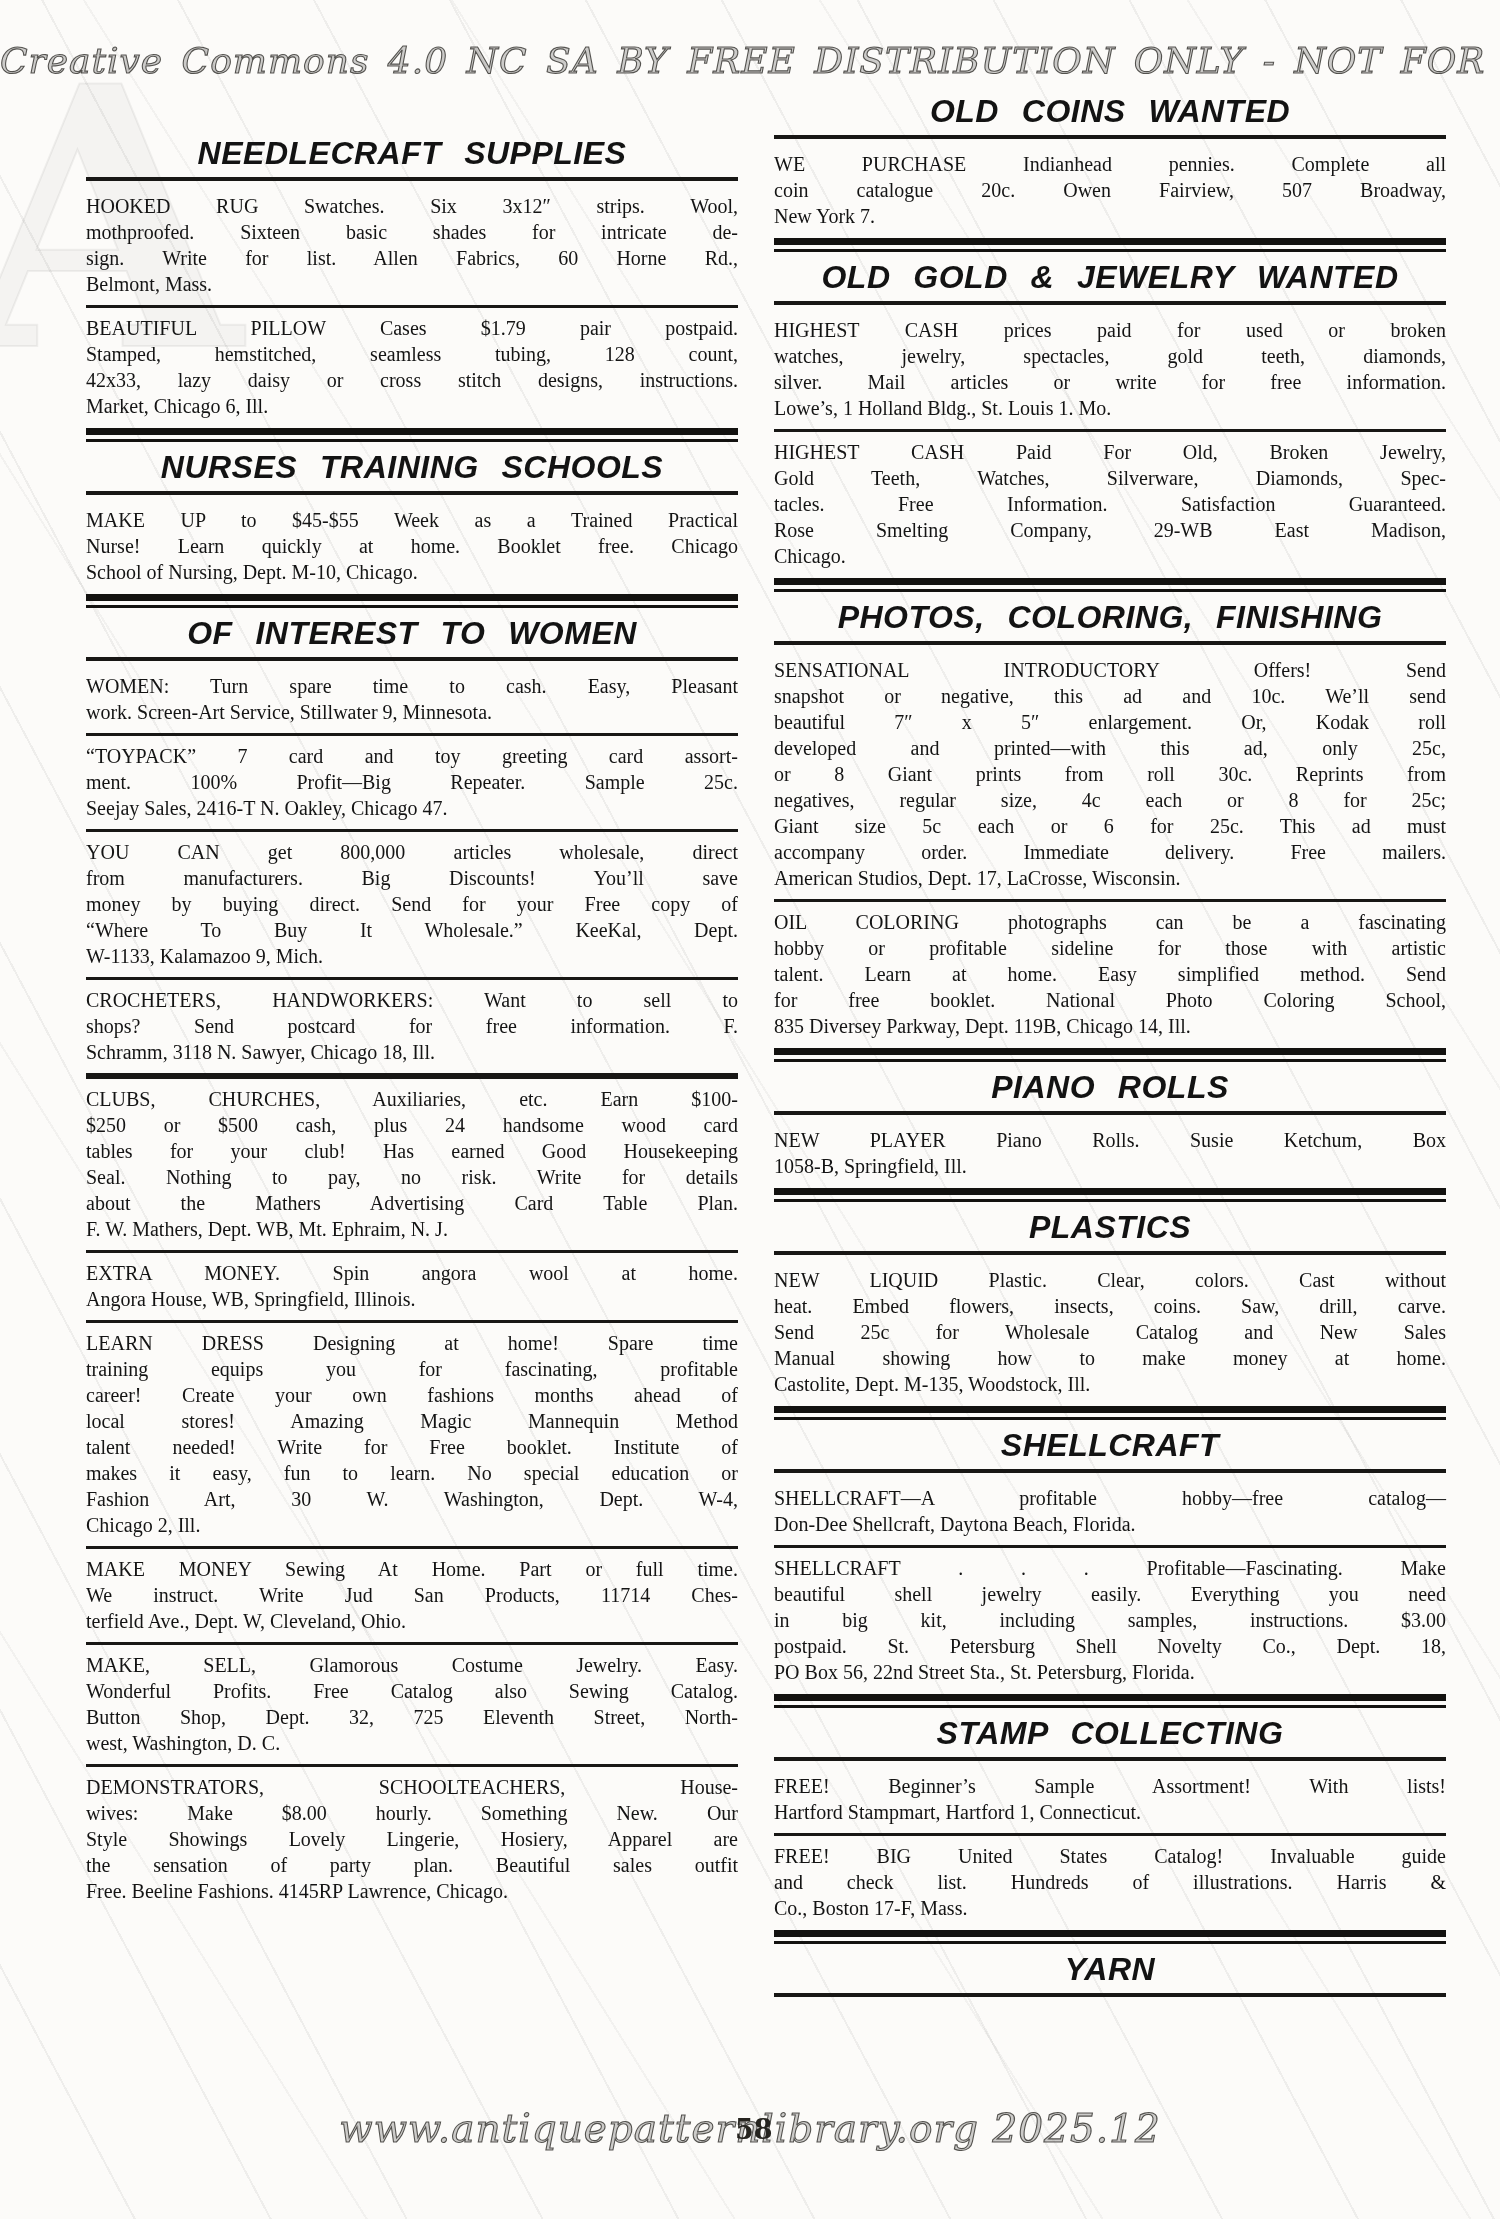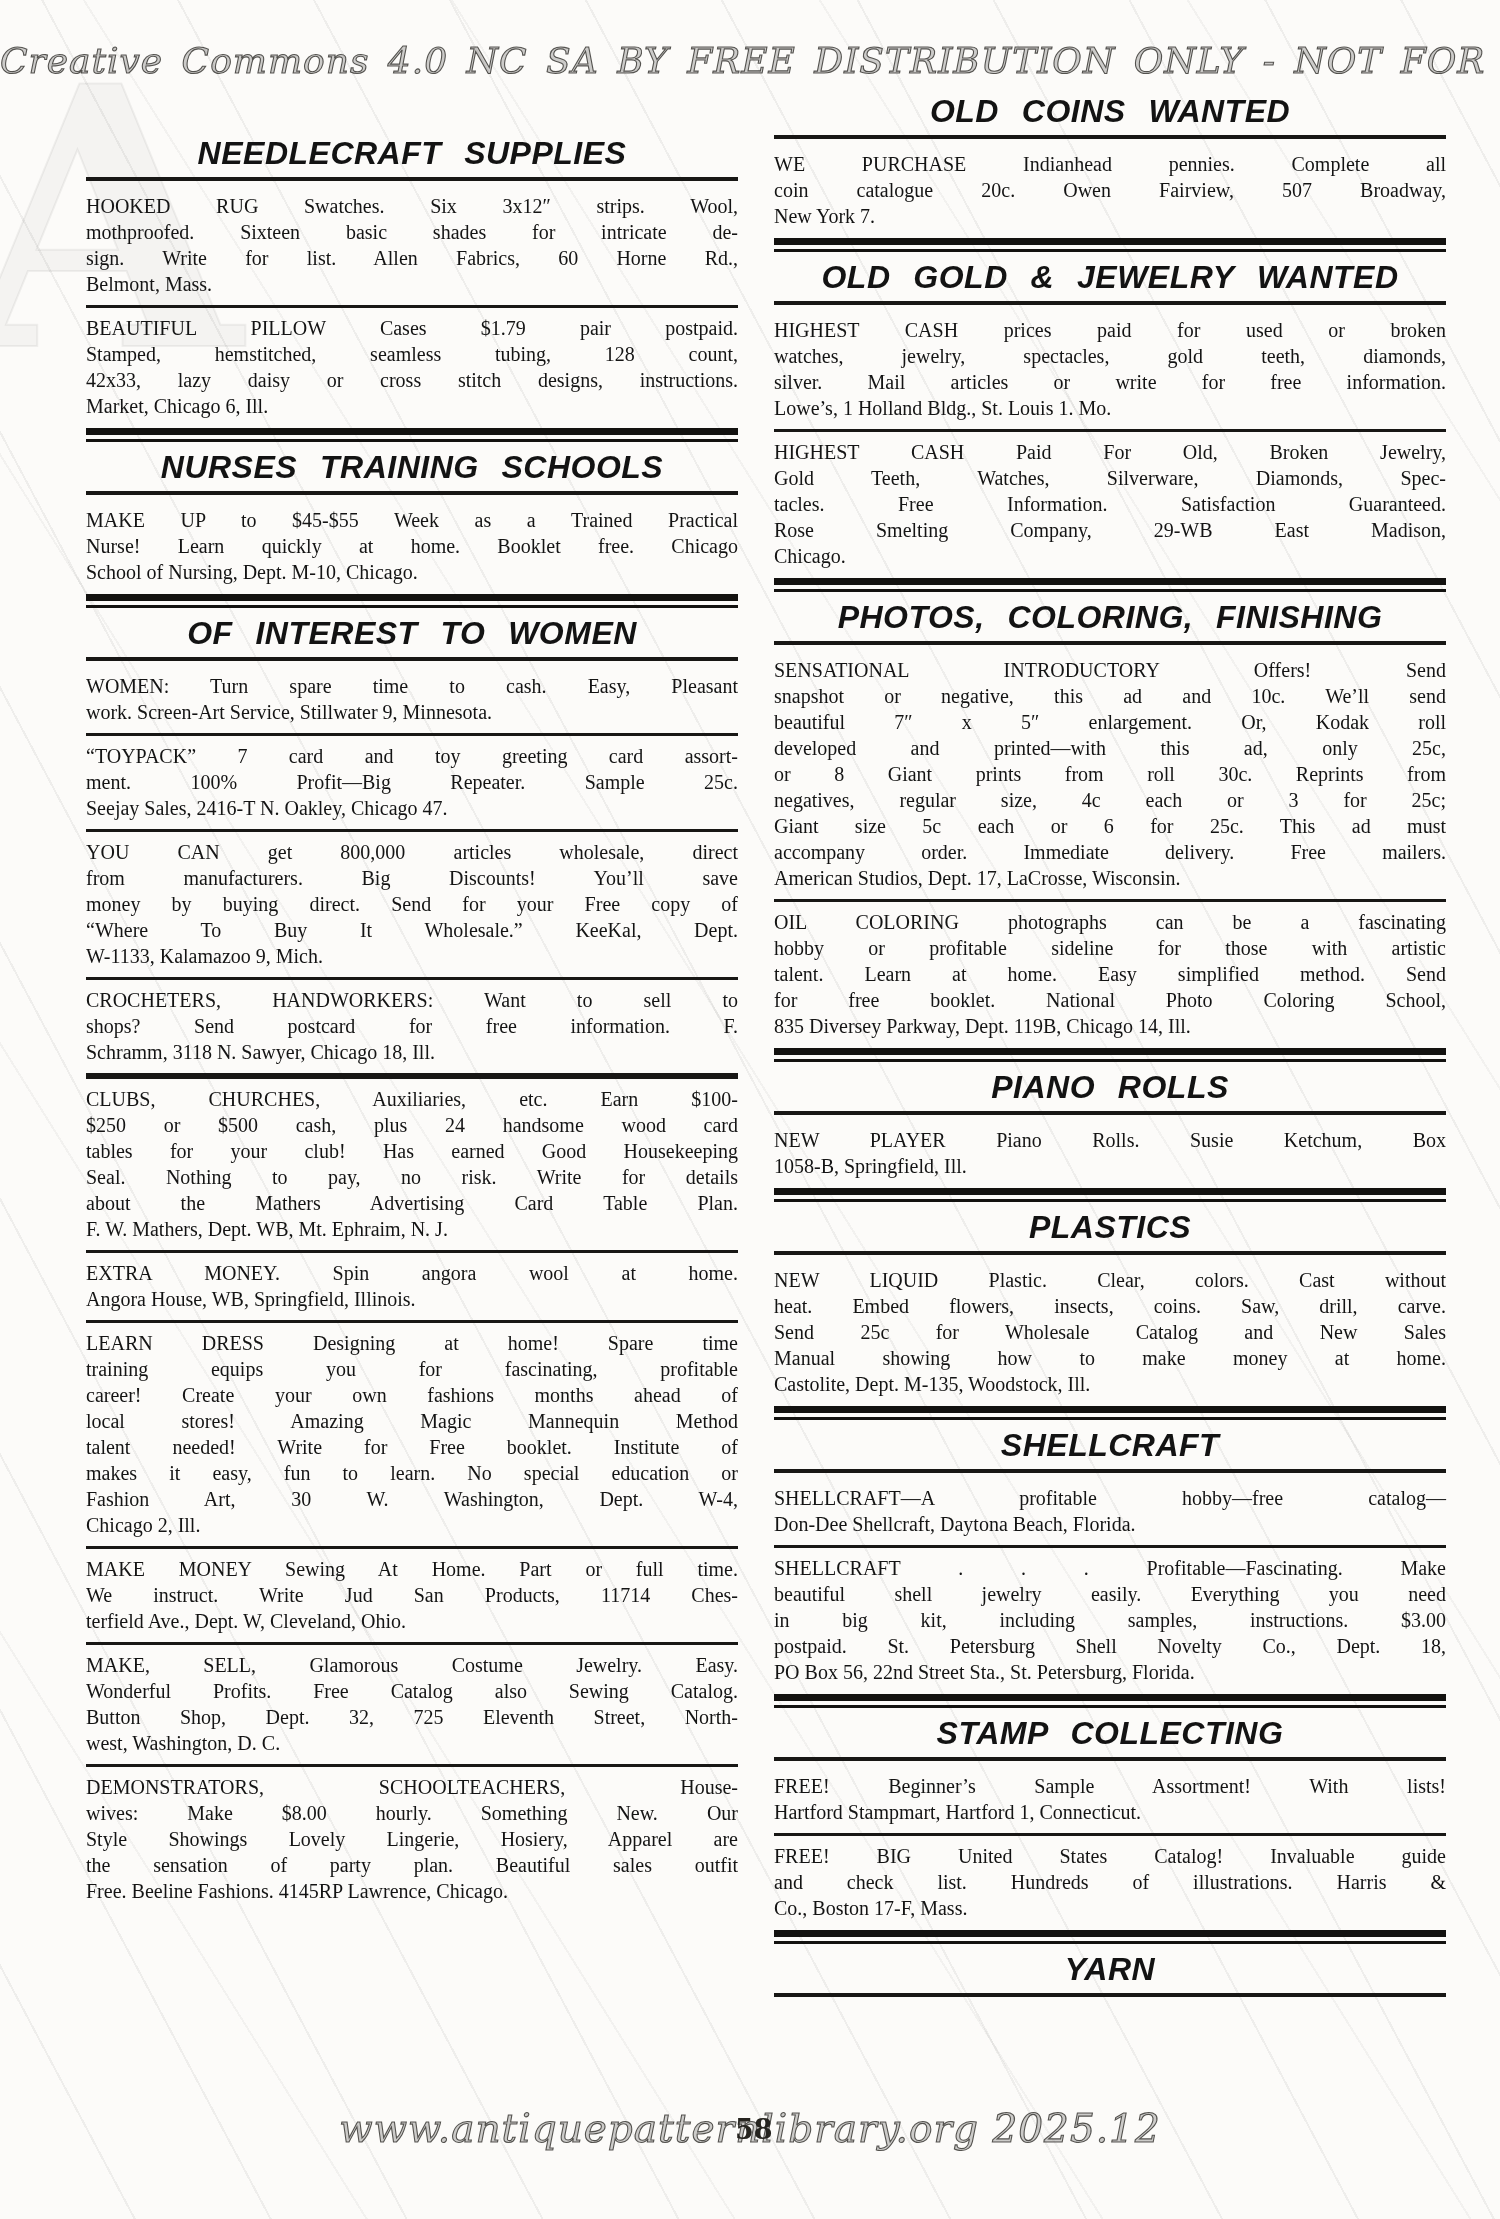--- a/index.html
+++ b/index.html
@@ -202,21 +202,21 @@
         </div>
         <div class="divider"></div>
         <h2 class="section-title">PHOTOS, COLORING, FINISHING</h2>
         <div class="rule"></div>
         <div class="ad">
           <div class="line">SENSATIONAL INTRODUCTORY Offers! Send</div>
           <div class="line">snapshot or negative, this ad and 10c. We’ll send</div>
           <div class="line">beautiful 7″ x 5″ enlargement. Or, Kodak roll</div>
           <div class="line">developed and printed—with this ad, only 25c,</div>
           <div class="line">or 8 Giant prints from roll 30c. Reprints from</div>
-          <div class="line">negatives, regular size, 4c each or 3 for 25c;</div>
+          <div class="line">negatives, regular size, 4c each or 8 for 25c;</div>
           <div class="line">Giant size 5c each or 6 for 25c. This ad must</div>
           <div class="line">accompany order. Immediate delivery. Free mailers.</div>
           <div class="line last">American Studios, Dept. 17, LaCrosse, Wisconsin.</div>
         </div>
         <div class="rule ad-rule"></div>
         <div class="ad">
           <div class="line">OIL COLORING photographs can be a fascinating</div>
           <div class="line">hobby or profitable sideline for those with artistic</div>
           <div class="line">talent. Learn at home. Easy simplified method. Send</div>
           <div class="line">for free booklet. National Photo Coloring School,</div>

